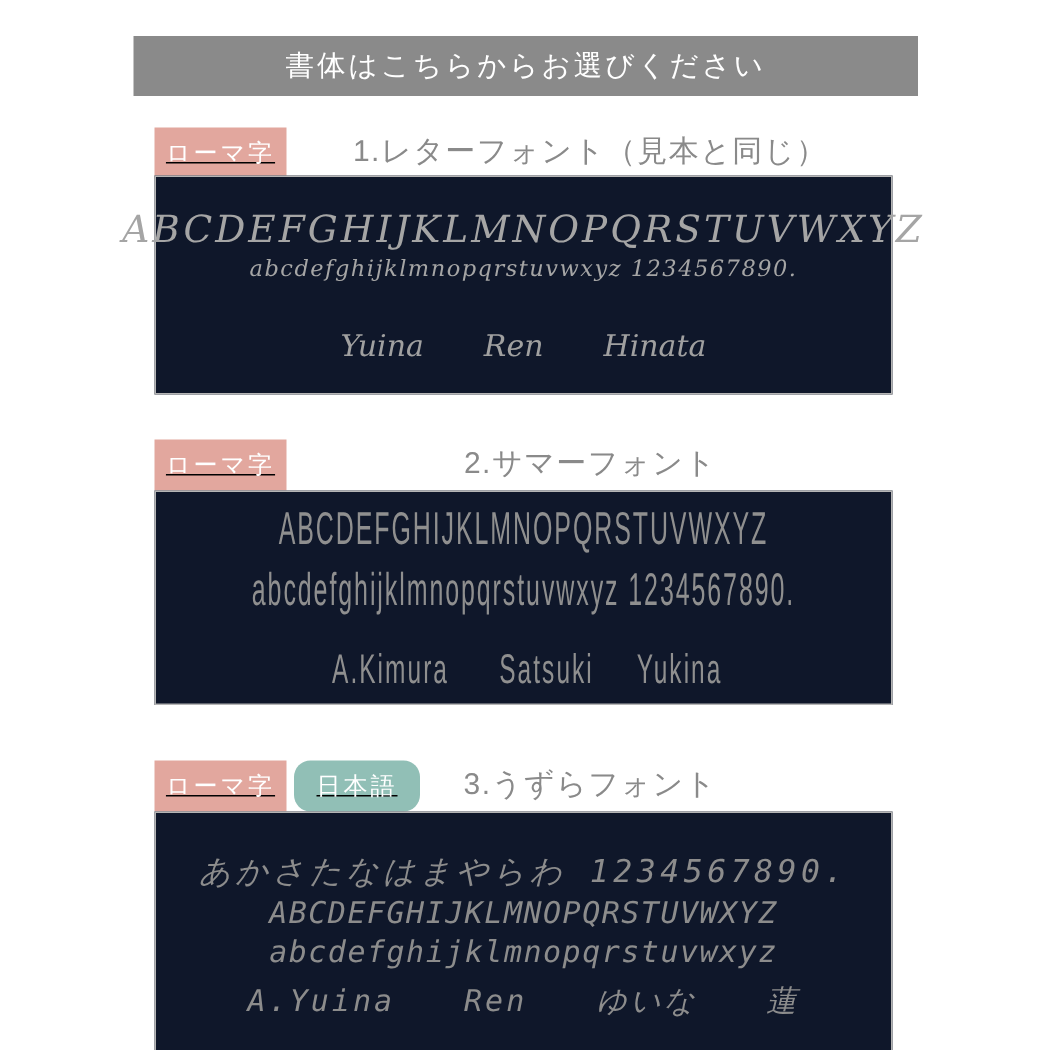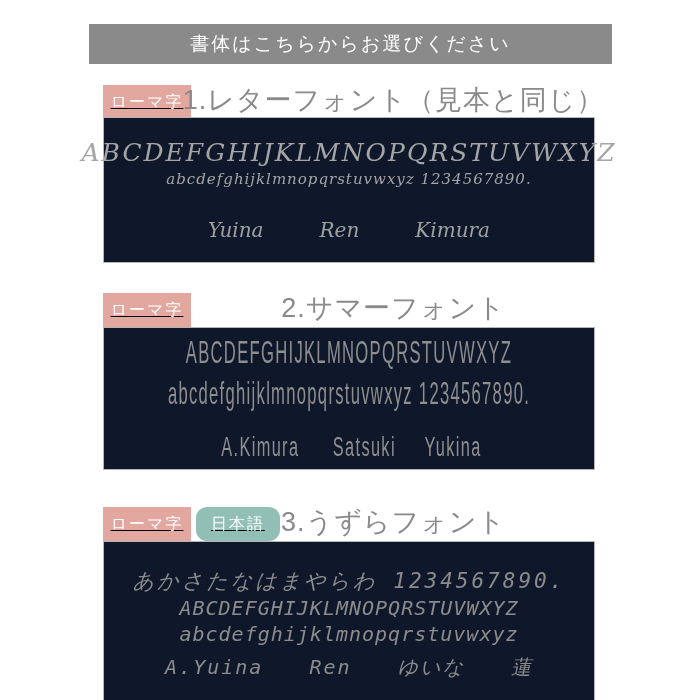--- a/index.html
+++ b/index.html
@@ -22,38 +22,38 @@
   .tags { position:absolute; left:0; top:0; height:34px; display:flex; gap:5px;text-decoration:underline; }
   .tag {
     height:34px; display:inline-flex; align-items:center; justify-content:center;
     color:#ffffff; font-size:16px; letter-spacing:2px; box-sizing:border-box;
   }
   .tag-romaji   { width:88px; background:#e2a79e; }
   .tag-japanese { width:84px; background:#91bfb6;border-radius:11px; }
   .sec-title {
     position:absolute; left:87px; right:0; top:-4px; height:38px;
     display:flex; align-items:center; justify-content:center;
-    font-size:27px; color:#8a8a8a; letter-spacing:1px; white-space:nowrap;
+    font-size:20px; color:#8a8a8a; letter-spacing:1px; white-space:nowrap;
   }
 
   
   .box {
     position:absolute; left:103px; width:492px; background:#0f172a;
     border:1px solid #b5b5b5; box-sizing:border-box;
     display:flex; flex-direction:column; align-items:center; justify-content:center;
   }
   .box1 { top:93px;  height:146px; }
   .box2 { top:303px; height:143px; }
   .box3 { top:517px; height:166px; }
 
   
   .script { font-family:"DejaVu Serif", serif; font-style:italic; color:#a5a5a5; white-space:nowrap; }
   .script-caps  { font-size:25px; letter-spacing:2px; }
   .script-small { font-size:15px; letter-spacing:1px; margin-top:3px; }
-  .names1 { display:flex; gap:56px; margin-top:30px; font-size:20px; color:#a0a0a0; }
+  .names1 { display:flex; gap:40px; margin-top:30px; font-size:20px; color:#a0a0a0; }
 
   
   .cond { font-family:"Liberation Sans", sans-serif; color:#8f8f8f; white-space:nowrap; }
   .cond-line { font-size:26px; letter-spacing:2px; transform:scale(0.64,1.18); }
   .box2 .cond-line + .cond-line { margin-top:10px; }
   .names2 {
     width:100%; display:flex; justify-content:center;
     padding:0 28px; box-sizing:border-box; margin-top:24px;
   }
   .names2 span { font-size:24px; letter-spacing:2px; transform:scale(0.68,1.15); color:#8f8f8f; white-space:nowrap; }
@@ -78,21 +78,21 @@
       <span class="tag tag-romaji">ローマ字</span>
     </div>
     <div class="sec-title">1.レターフォント（見本と同じ）</div>
   </div>
   <div class="box box1">
     <div class="script script-caps">ABCDEFGHIJKLMNOPQRSTUVWXYZ</div>
     <div class="script script-small">abcdefghijklmnopqrstuvwxyz 1234567890.</div>
     <div class="names1 script">
       <span>Yuina</span>
       <span>Ren</span>
-      <span>Kimura</span>
+      <span>Hinata</span>
     </div>
   </div>
 
   <div class="section-header hdr2">
     <div class="tags">
       <span class="tag tag-romaji">ローマ字</span>
     </div>
     <div class="sec-title">2.サマーフォント</div>
   </div>
   <div class="box box2">

